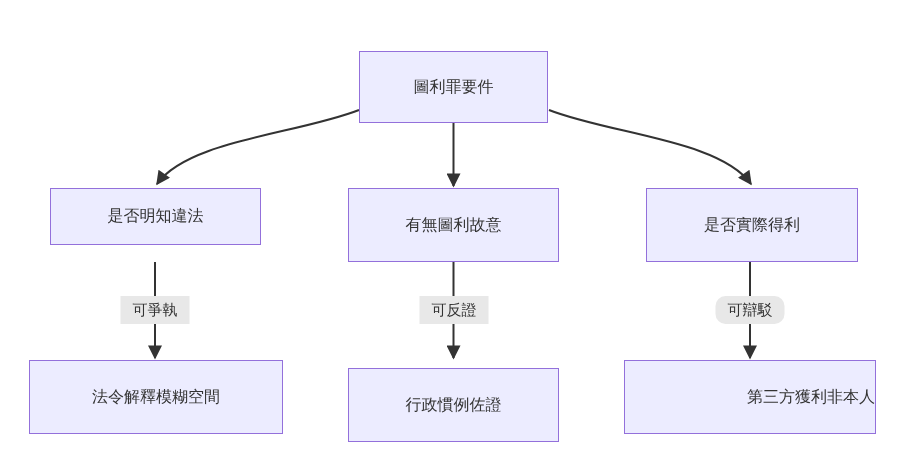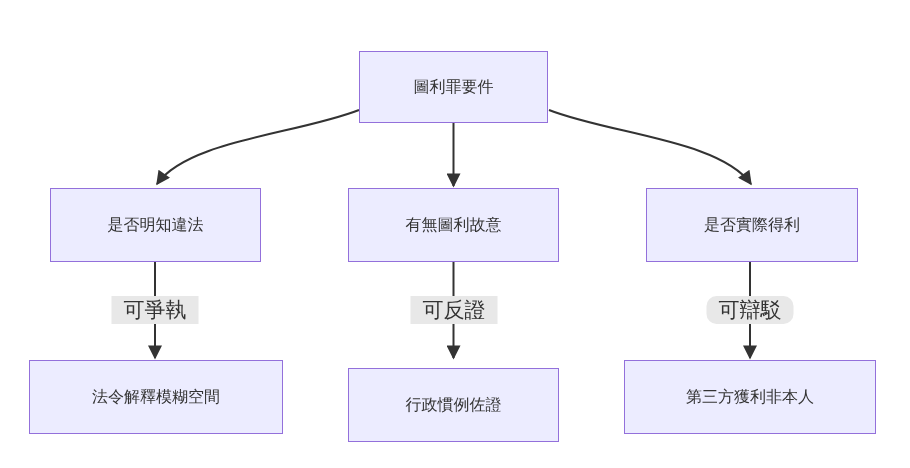--- a/index.html
+++ b/index.html
@@ -31,32 +31,32 @@
     box-sizing: border-box;
     background: var(--node-fill, #ECECFF);
     border: 1.3px solid var(--node-border, #9370DB);
     color: var(--text, #333333);
     font-size: 16px;
     text-align: center;
     white-space: nowrap;
     z-index: 1;
   }
   .n-a { left: 359px; top: 51px;  width: 189px; height: 72px; }
-  .n-b { left: 50px;  top: 188px; width: 211px; height: 74px; }
+  .n-b { left: 50px;  top: 188px; width: 211px; height: 57px; }
   .n-c { left: 348px; top: 188px; width: 211px; height: 74px; }
   .n-d { left: 646px; top: 188px; width: 212px; height: 74px; }
   .n-e { left: 29px;  top: 360px; width: 254px; height: 74px; }
   .n-f { left: 348px; top: 360px; width: 211px; height: 74px; margin-top: 8px; }
-  .n-g { left: 624px; top: 360px; width: 252px; height: 74px; }
+  .n-g { left: 624px; top: 360px; width: 252px; height: 74px; justify-content: flex-end; }
   .edge-label {
     position: absolute;
     transform: translate(-50%, -50%);
     background: var(--edge-label-bg, #e8e8e8);
     color: var(--text, #333333);
-    font-size: 21px;
+    font-size: 15px;
     line-height: 28px;
     padding: 0 12px;
     white-space: nowrap;
     z-index: 2;
   }
   .l-1 { left: 155px; top: 310px; }
   .l-2 { left: 454px; top: 310px; }
   .l-3 { left: 750px; top: 310px; border-radius: 10px; }
 </style>
 </head>

